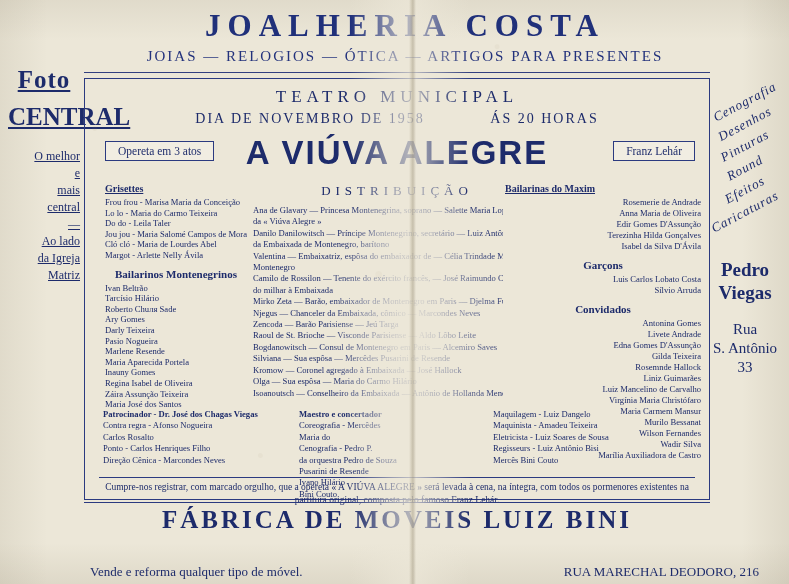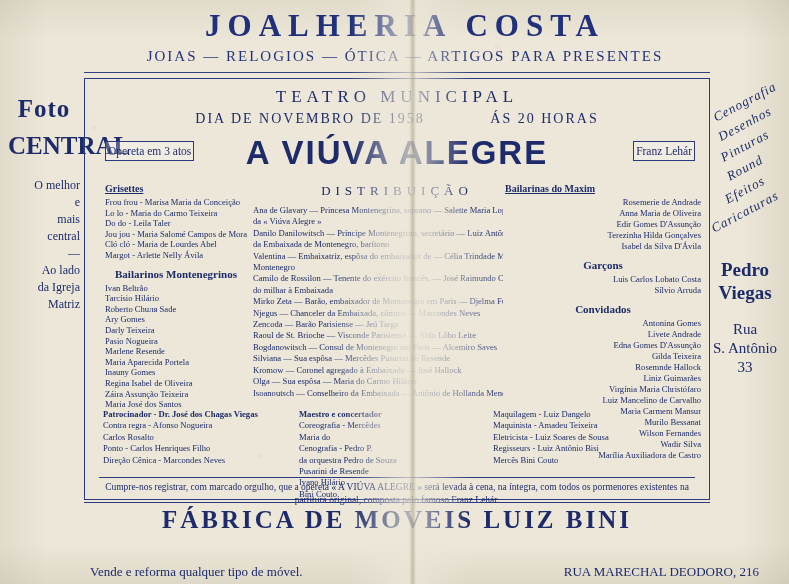--- a/index.html
+++ b/index.html
@@ -41,21 +41,21 @@
     position:absolute;left:100px;top:8px;width:610px;text-align:center;
     font-size:31px;letter-spacing:7px;font-weight:bold;
     font-family:"Liberation Serif", serif;color:#20307a;
   }
   .hdr-sub{
     position:absolute;left:90px;top:48px;width:630px;text-align:center;
     font-size:15px;letter-spacing:2px;color:#23327c;
   }
   .rule-top{position:absolute;left:84px;top:72px;width:626px;height:1px;background:#33407f;}
   
-  .left-col{position:absolute;left:8px;top:95px;width:72px;text-align:center;}
+  .left-col{position:absolute;left:8px;top:66px;width:72px;text-align:center;text-decoration:underline;}
   .left-foto{font-size:25px;font-weight:bold;letter-spacing:1px;}
   .left-central{font-size:25px;font-weight:bold;line-height:26px;margin-top:10px;letter-spacing:0;}
   .left-small{font-size:12px;line-height:17px;margin-top:18px;text-align:right;}
   
   .right-col{position:absolute;right:4px;top:88px;width:80px;text-align:center;}
   .rot{display:block;font-size:13px;font-style:italic;transform:rotate(-28deg);transform-origin:center;margin:6px 0;letter-spacing:1px;}
   .right-name{margin-top:38px;font-size:19px;font-weight:bold;line-height:23px;}
   .right-addr{margin-top:16px;font-size:15px;line-height:19px;}
   
   #inner{
@@ -70,21 +70,21 @@
     position:absolute;left:0;top:32px;width:100%;text-align:center;
     font-size:14px;letter-spacing:2px;
   }
   .dia .g{display:inline-block;}
   .showtitle{
     position:absolute;left:0;top:55px;width:100%;text-align:center;
     font-size:33px;font-weight:bold;letter-spacing:2px;
     font-family:"Liberation Sans", sans-serif;
   }
   .badge{
-    position:absolute;top:62px;border:1px solid #2b3a80;padding:3px 2px;
+    position:absolute;top:62px;border:1px solid #2b3a80;padding:3px 12px;
     font-size:11.5px;background:rgba(255,255,255,.25);
   }
   .badge.left{left:20px;}
   .badge.right{right:14px;}
   .distr{
     position:absolute;left:0;top:104px;width:100%;text-align:center;
     font-size:13px;letter-spacing:5px;
   }
   
   .colA{position:absolute;left:20px;top:104px;width:142px;}
@@ -234,22 +234,22 @@
       <div class="rowc">Luis Carlos Lobato Costa</div>
       <div class="rowc">Sílvio Arruda</div>
 
       <div class="sechead2">Convidados</div>
       <div class="rowc">Antonina Gomes</div>
       <div class="rowc">Livete Andrade</div>
       <div class="rowc">Edna Gomes D'Assunção</div>
       <div class="rowc">Gilda Teixeira</div>
       <div class="rowc">Rosemnde Hallock</div>
       <div class="rowc">Liniz Guimarães</div>
+      <div class="rowc">Luiz Mancelino de Carvalho</div>
       <div class="rowc">Virgínia Maria Christófaro</div>
-      <div class="rowc">Luiz Mancelino de Carvalho</div>
       <div class="rowc">Maria Carmem Mansur</div>
       <div class="rowc">Murilo Bessanat</div>
       <div class="rowc">Wilson Fernandes</div>
       <div class="rowc">Wadir Silva</div>
       <div class="rowc">Marília Auxiliadora de Castro</div>
     </div>
 
     <div class="credits">
       <div class="cc cc1">
         <div class="credhead">Patrocinador - Dr. José dos Chagas Viegas</div>

